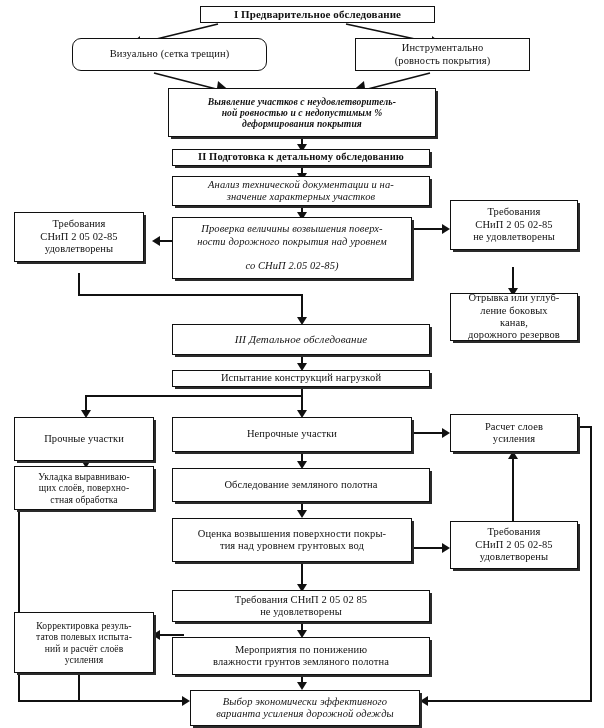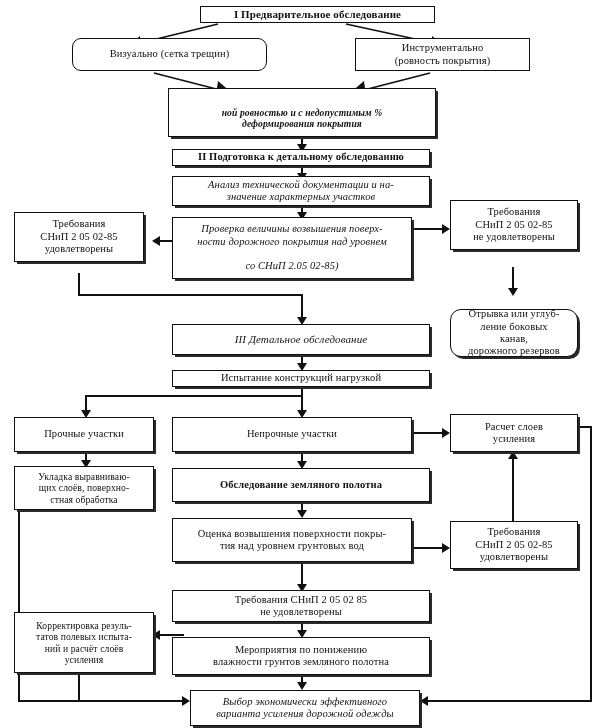--- a/index.html
+++ b/index.html
@@ -167,21 +167,21 @@
 
   <div class="node" style="left:355px;top:38px;width:175px;height:33px;">
     <span class="tx">
       <span>Инструментально</span><br>
       <span>(ровность покрытия)</span>
     </span>
   </div>
 
   <div class="node bold ital sm shadow" style="left:168px;top:88px;width:268px;height:49px;">
     <span class="tx">
-      <br>
+      <span>Выявление участков с неудовлетворитель-</span><br>
       <span>ной ровностью и с недопустимым %</span><br>
       <span>деформирования покрытия</span>
     </span>
   </div>
 
   <div class="node bold shadow" style="left:172px;top:149px;width:258px;height:17px;">
     <span class="tx">II  Подготовка к детальному обследованию</span>
   </div>
 
   <div class="node ital shadow" style="left:172px;top:176px;width:258px;height:30px;">
@@ -209,37 +209,37 @@
   </div>
 
   <div class="node shadow" style="left:450px;top:200px;width:128px;height:50px;">
     <span class="tx">
       <span>Требования</span><br>
       <span>СНиП 2 05 02-85</span><br>
       <span>не удовлетворены</span>
     </span>
   </div>
 
-  <div class="node shadow" style="left:450px;top:309px;width:128px;height:48px;border-radius:11px;">
+  <div class="node shadow" style="left:450px;top:293px;width:128px;height:48px;">
     <span class="tx">
       <span>Отрывка или углуб-</span><br>
       <span>ление боковых канав,</span><br>
       <span>дорожного резервов</span>
     </span>
   </div>
 
   <div class="node ital lg shadow" style="left:172px;top:324px;width:258px;height:31px;">
     <span class="tx">III  Детальное обследование</span>
   </div>
 
   <div class="node shadow" style="left:172px;top:370px;width:258px;height:17px;">
     <span class="tx">Испытание конструкций нагрузкой</span>
   </div>
 
-  <div class="node shadow" style="left:14px;top:417px;width:140px;height:35px;">
+  <div class="node shadow" style="left:14px;top:417px;width:140px;height:44px;">
     <span class="tx">Прочные участки</span>
   </div>
 
   <div class="node shadow" style="left:172px;top:417px;width:240px;height:35px;">
     <span class="tx">Непрочные участки</span>
   </div>
 
   <div class="node shadow" style="left:450px;top:414px;width:128px;height:38px;">
     <span class="tx">
       <span>Расчет слоев</span><br>
@@ -248,21 +248,21 @@
   </div>
 
   <div class="node sm shadow" style="left:14px;top:466px;width:140px;height:44px;">
     <span class="tx">
       <span>Укладка выравниваю-</span><br>
       <span>щих слоёв, поверхно-</span><br>
       <span>стная обработка</span>
     </span>
   </div>
 
-  <div class="node shadow" style="left:172px;top:468px;width:258px;height:34px;font-weight:bold;">
+  <div class="node shadow" style="left:172px;top:468px;width:258px;height:34px;">
     <span class="tx">Обследование земляного полотна</span>
   </div>
 
   <div class="node shadow" style="left:172px;top:518px;width:240px;height:44px;">
     <span class="tx">
       <span>Оценка возвышения поверхности покры-</span><br>
       <span>тия над  уровнем грунтовых вод</span>
     </span>
   </div>
 

